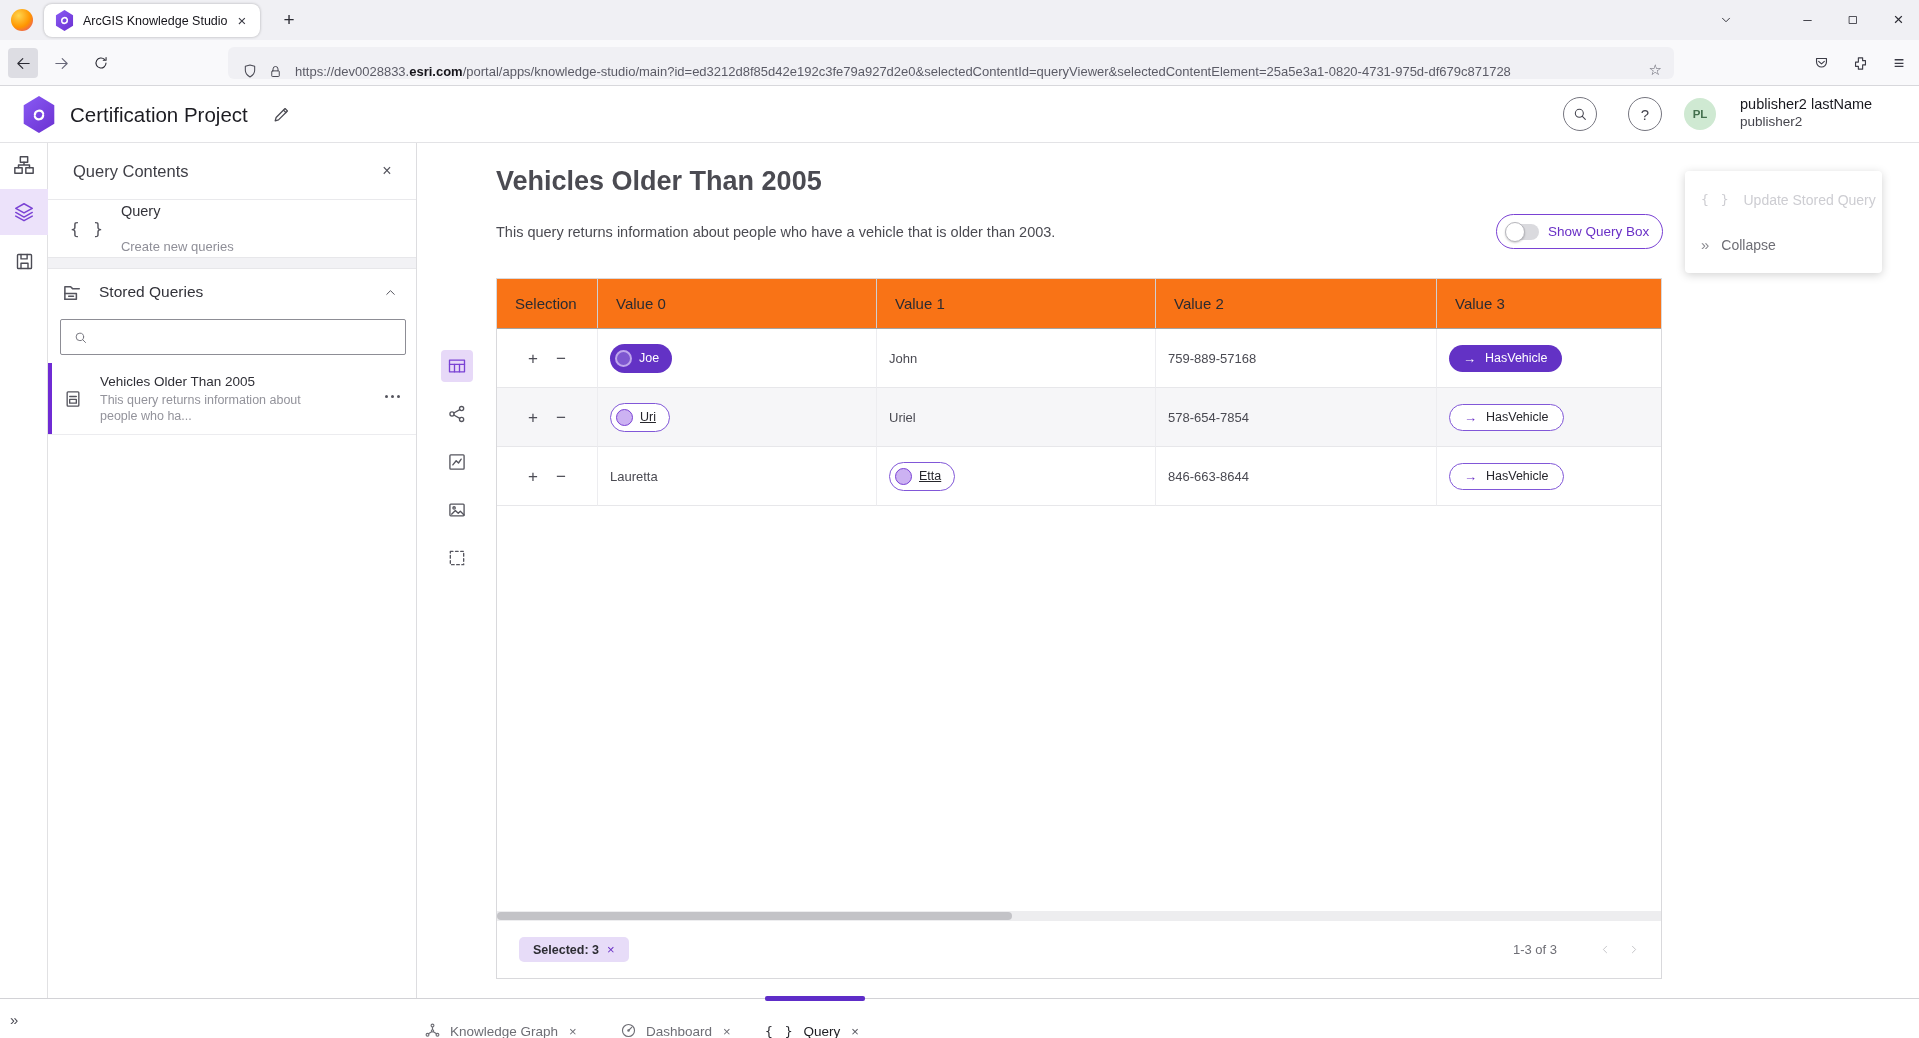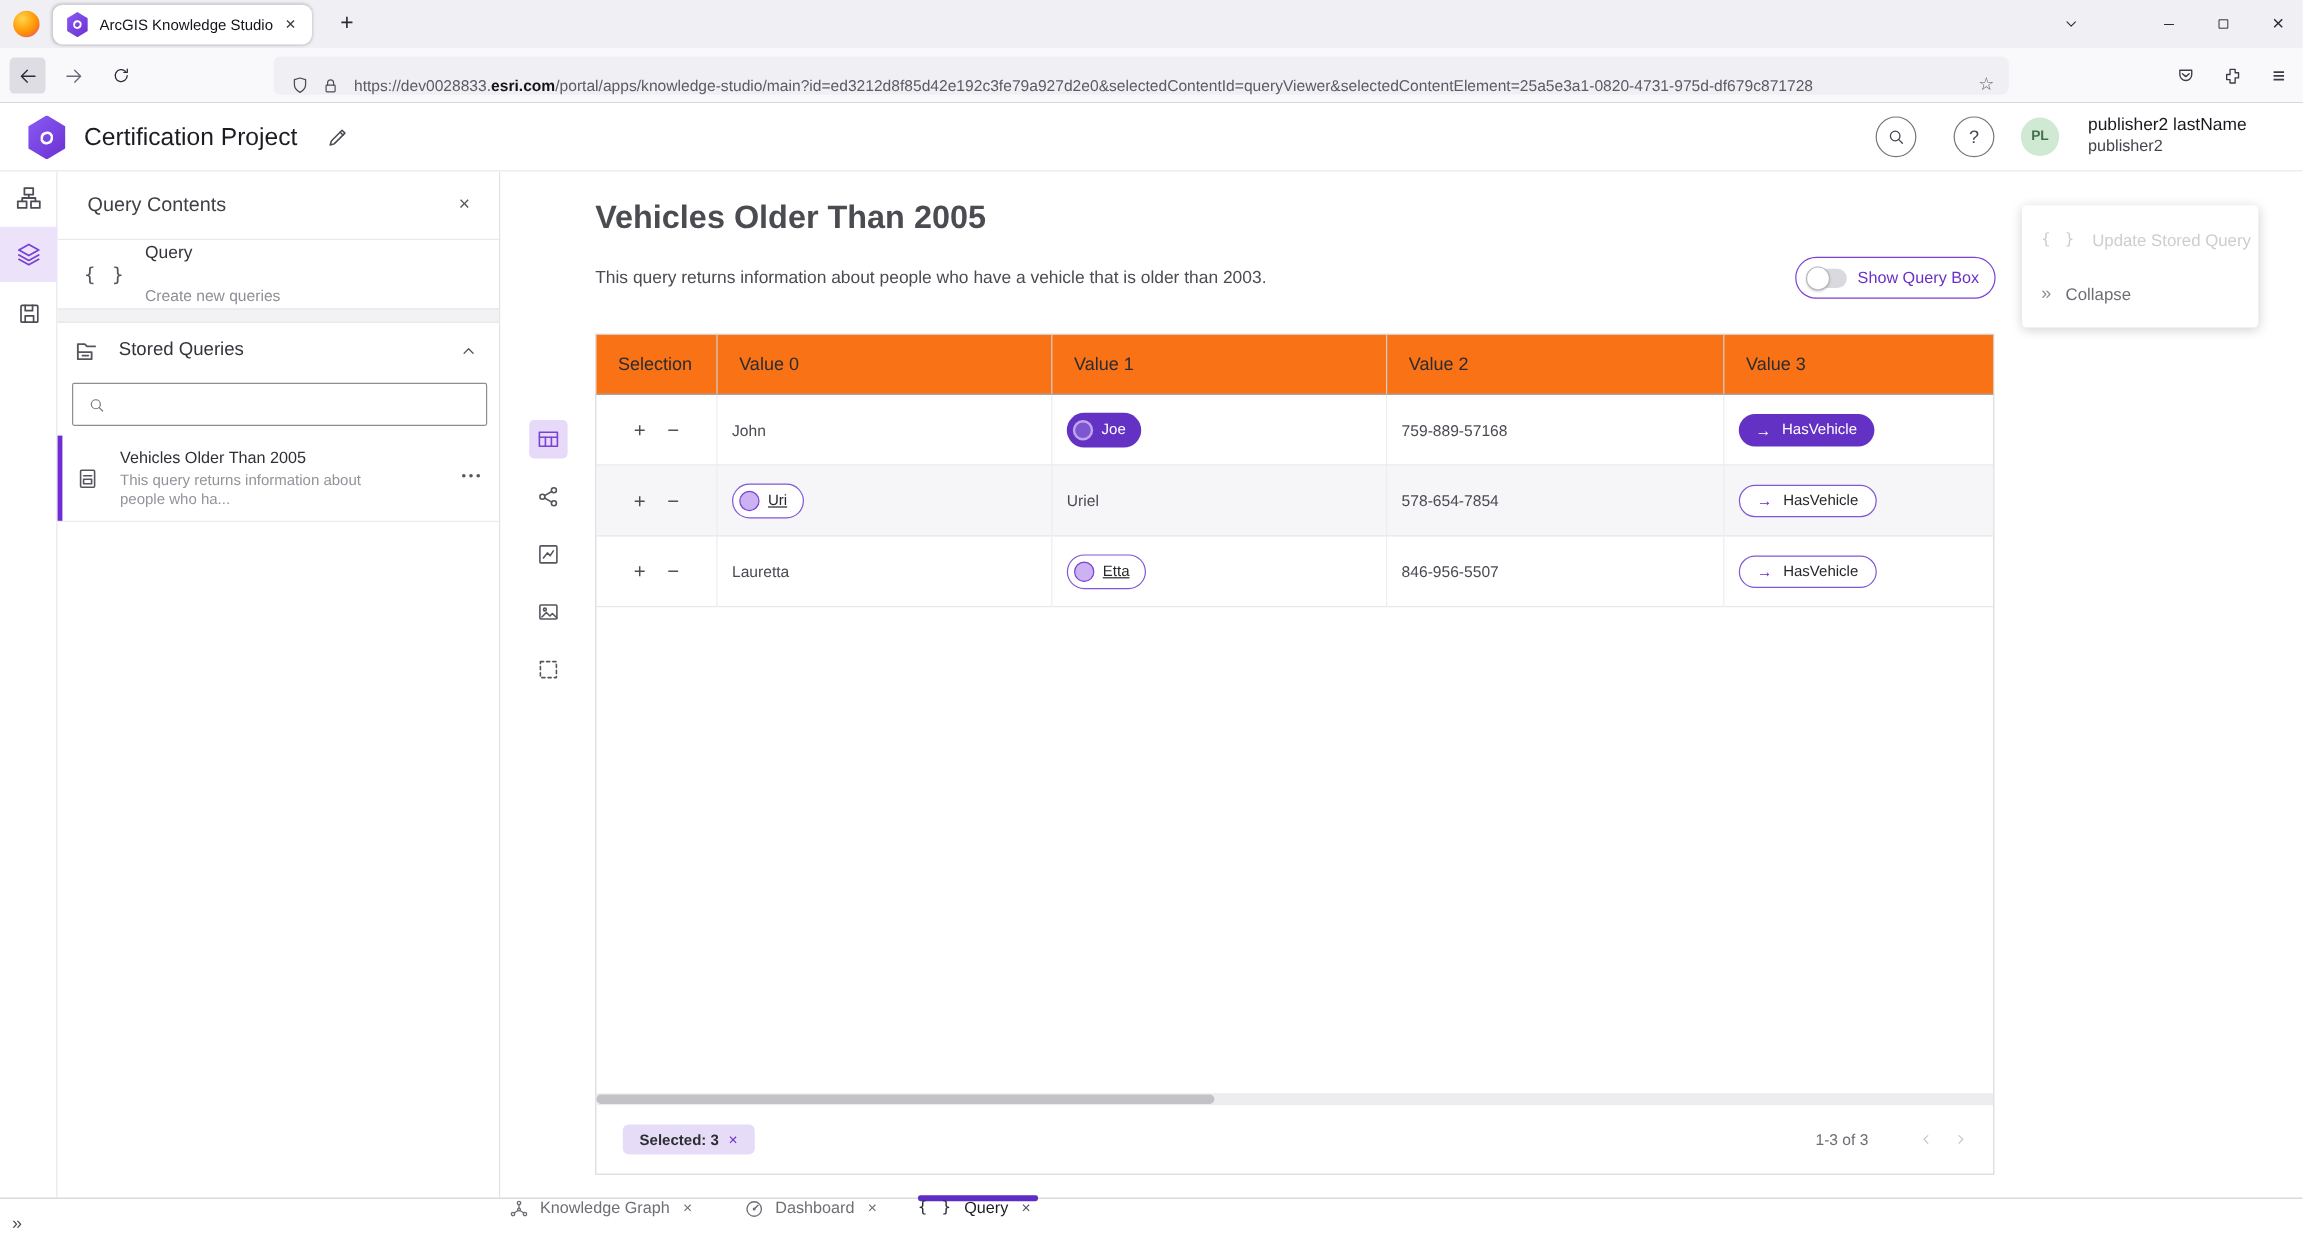--- a/index.html
+++ b/index.html
@@ -141,21 +141,21 @@
   .mi { height:45px; display:flex; align-items:center; padding-left:16px; gap:13px; font-size:14px; color:#6e6e75; }
   .mi .micon { color:#8a8a90; display:flex; }
   .mi.disabled, .mi.disabled .micon, .mi.disabled .braces { color:#cdcdd2; }
   .mi .dchev { font-size:15px; letter-spacing:-1px; }
 
   
   .tabsbar { position:absolute; left:0; top:998px; width:1919px; height:40px; background:#fff; border-top:1px solid #d2d2d6; }
   .tb-indicator { position:absolute; left:765px; top:-3px; width:100px; height:5px; background:#5e2dc8; border-radius:2px; }
   .expand-btn { position:absolute; left:10px; top:0; height:40px; display:flex; align-items:center; font-size:15px;
                 letter-spacing:-1px; color:#4c4c55; }
-  .btab2 { position:absolute; top:0; height:40px; display:flex; align-items:flex-start; gap:9px; color:#6e6e75; font-size:13.5px; }
+  .btab2 { position:absolute; top:0; height:40px; display:flex; align-items:flex-end; gap:9px; color:#6e6e75; font-size:13.5px; }
   .btab2 .x { font-size:13px; color:#6e6e75; margin-left:2px; }
   .btab2.active { color:#1d1d22; font-weight:500; }
   .btab2.active .x { color:#55555e; }
   .tb-kg { left:424px; } .tb-db { left:620px; } .tb-q { left:765px; }
 </style>
 </head>
 <body>
 
 <div class="screen">
 
@@ -403,27 +403,27 @@
         <div class="th">Value 1</div>
         <div class="th">Value 2</div>
         <div class="th">Value 3</div>
       </div>
 
       <div class="trow">
         <div class="td selcell">
           <span class="rowop">+</span>
           <span class="rowop">−</span>
         </div>
-        <div class="td">John</div>
         <div class="td">
             <span class="npill solid">
               <span class="dot"></span>
               <span class="lbl">Joe</span>
             </span>
           </div>
+        <div class="td">John</div>
         <div class="td">759-889-57168</div>
         <div class="td">
             <span class="epill solid">
               <span class="arr">→</span>
               <span>HasVehicle</span>
             </span>
           </div>
       </div>
 
       <div class="trow alt">
@@ -452,21 +452,21 @@
           <span class="rowop">+</span>
           <span class="rowop">−</span>
         </div>
         <div class="td">Lauretta</div>
         <div class="td">
             <span class="npill outline">
               <span class="dot"></span>
               <span class="lbl">Etta</span>
             </span>
           </div>
-        <div class="td">846-956-5507</div>
+        <div class="td">846-663-8644</div>
         <div class="td">
             <span class="epill outline">
               <span class="arr">→</span>
               <span>HasVehicle</span>
             </span>
           </div>
       </div>
 
       <div class="hscroll">
           <span class="hthumb"></span>

